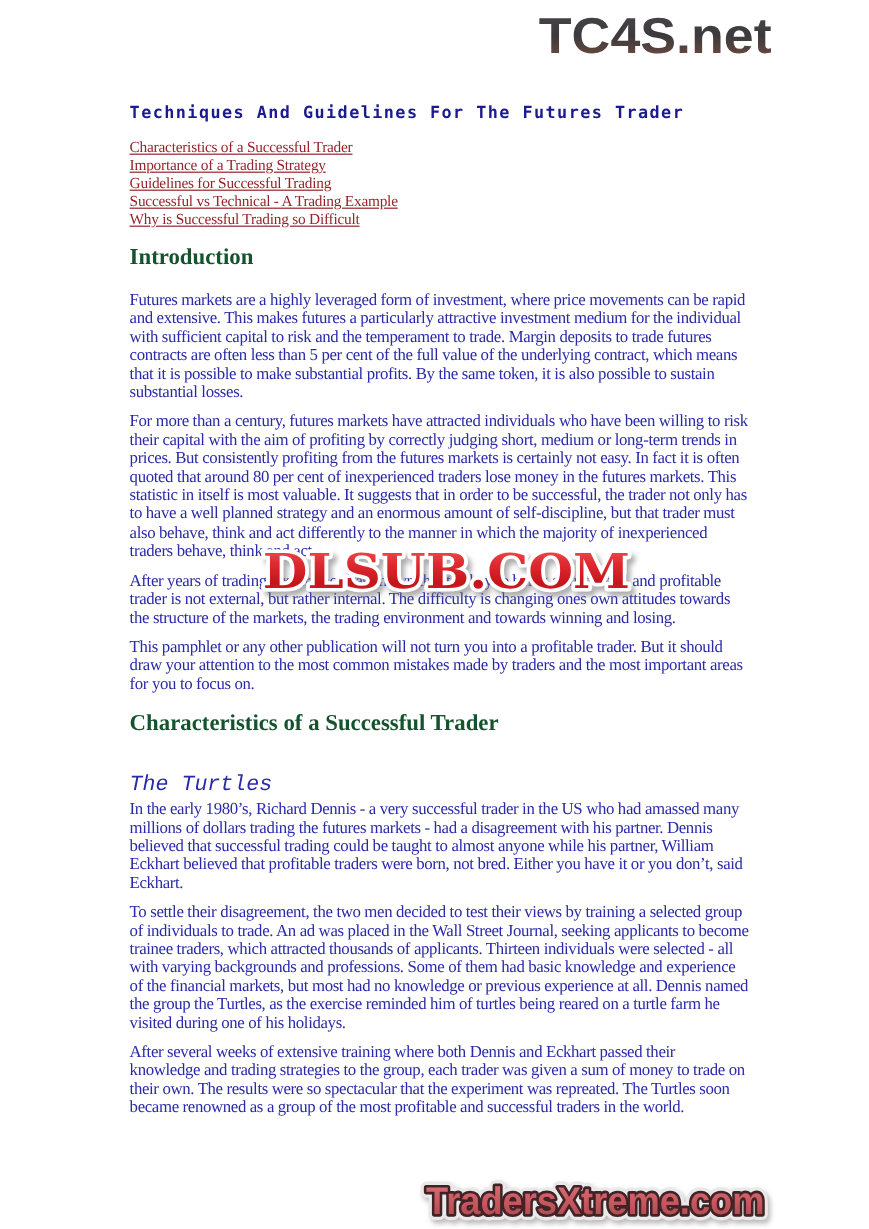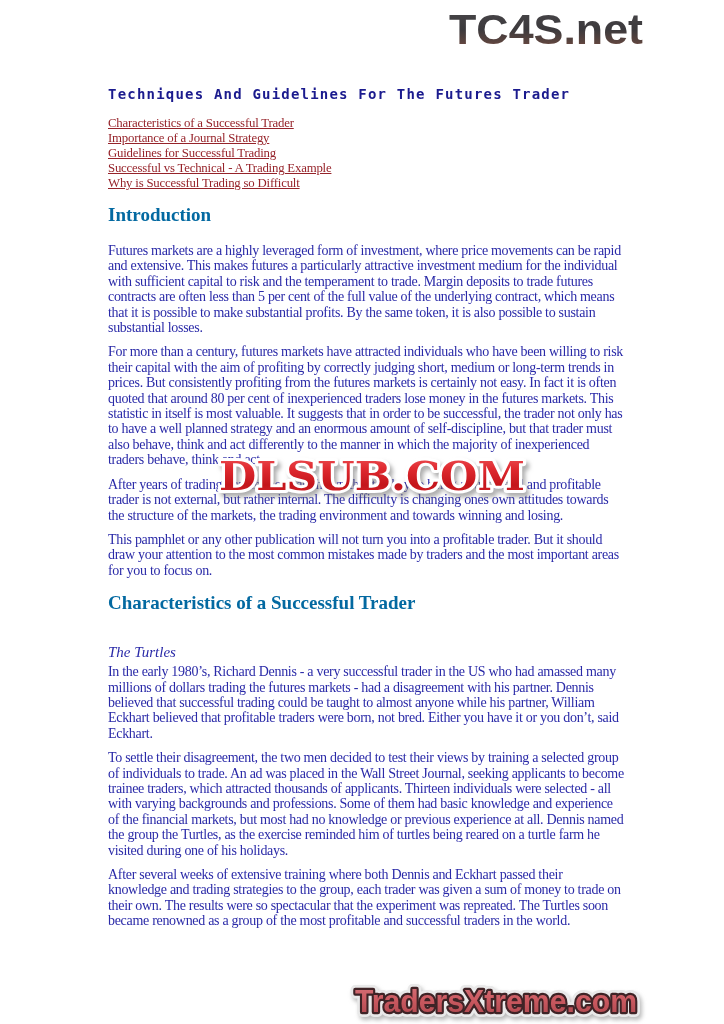--- a/index.html
+++ b/index.html
@@ -35,29 +35,30 @@
     letter-spacing: -0.2px;
     line-height: 15px;
     width: -moz-fit-content;
     width: fit-content;
     cursor: pointer;
   }
   h2 {
     font-family: "Liberation Serif", serif;
     font-weight: bold;
     font-size: 19px;
-    color: #0369a1;
+    color: #14532d;
     margin: 13px 0 17px 0;
   }
   h2.char-heading { margin: 14px 0 0 0; }
   .subheading {
     font-style: italic;
-    font-size: 15px;
+    font-size: 18px;
     color: #2a2aa8;
     margin: 30px 0 3px 0;
+    font-family: Liberation Mono, monospace;
   }
   p.body-para {
     color: #2a2aa8;
     font-size: 14px;
     letter-spacing: -0.3px;
     line-height: 15.4px;
     margin: 0 0 9px 0;
   }
   .p4wrap { position: relative; }
   .watermark {
@@ -102,21 +103,21 @@
     </defs>
     <text x="100" y="39" text-anchor="middle" textLength="194" lengthAdjust="spacingAndGlyphs" font-family="Liberation Sans, sans-serif" font-weight="bold" font-size="42" fill="url(#gLogo)">TC4S.net</text>
   </svg>
 
   <div class="content">
 
     <div class="page-title">Techniques And Guidelines For The Futures Trader</div>
 
     <nav class="toc">
       <a href="#">Characteristics of a Successful Trader</a>
-      <a href="#">Importance of a Journal Strategy</a>
+      <a href="#">Importance of a Trading Strategy</a>
       <a href="#">Guidelines for Successful Trading</a>
       <a href="#">Successful vs Technical - A Trading Example</a>
       <a href="#">Why is Successful Trading so Difficult</a>
     </nav>
 
     <h2>Introduction</h2>
 
     <p class="body-para">Futures markets are a highly leveraged form of investment, where price movements can be rapid and extensive.  This makes futures a particularly attractive investment medium for the individual with sufficient capital to risk and the temperament to trade.  Margin deposits to trade futures contracts are often less than 5 per cent of the full value of the underlying contract, which means that it is possible to make substantial profits.  By the same token, it is also possible to sustain substantial losses.</p>
     <p class="body-para">For more than a century, futures markets have attracted individuals who have been willing to risk their capital with the aim of profiting by correctly judging short, medium or long-term trends in prices.  But consistently profiting from the futures markets is certainly not easy.  In fact it is often quoted that around 80 per cent of inexperienced traders lose money in the futures markets.  This statistic in itself is most valuable.  It suggests that in order to be successful, the trader not only has to have a well planned strategy and an enormous amount of self-discipline, but that trader must also behave, think and act differently to the manner in which the majority of inexperienced traders behave, think and act.</p>
 

